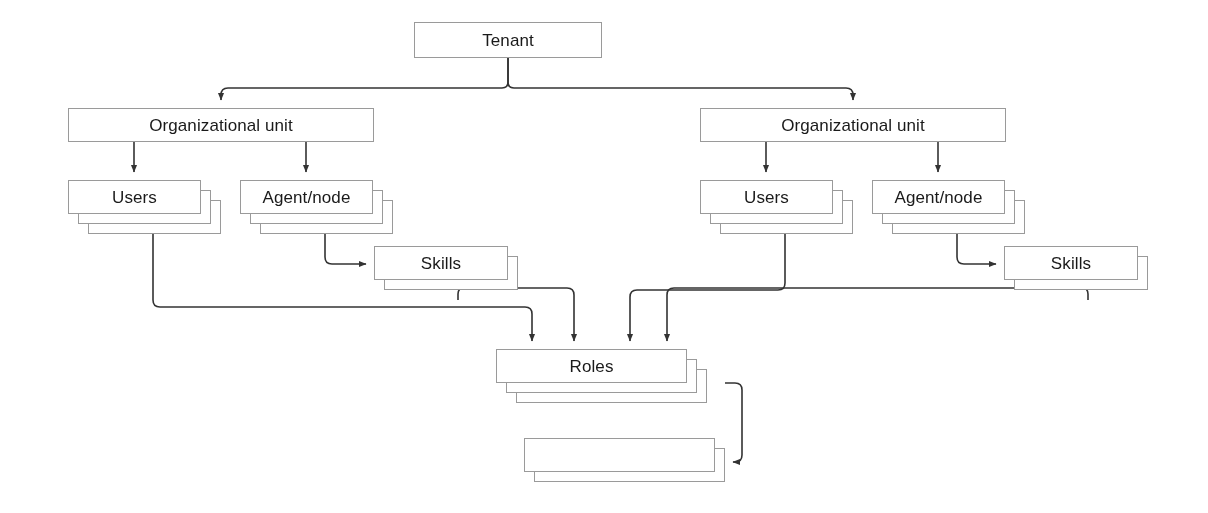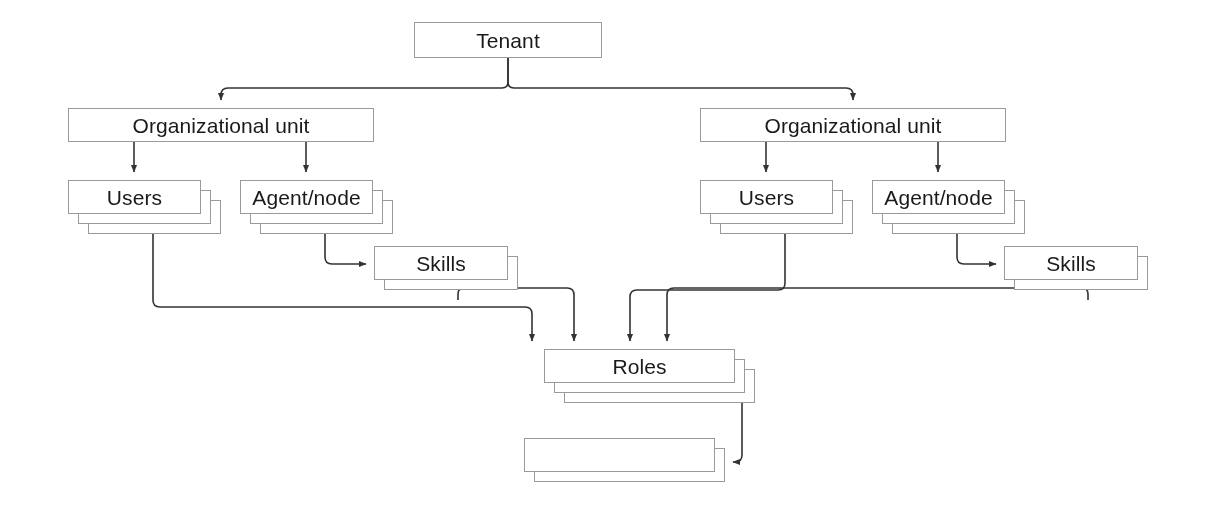--- a/index.html
+++ b/index.html
@@ -16,21 +16,21 @@
   .layer{
     position:absolute;box-sizing:border-box;
     background:#ffffff;
     border:1px solid #9a9a9a;
   }
   .layer.top{
     border:1px solid #9a9a9a;
     display:flex;align-items:center;justify-content:center;
   }
   .lbl{
-    font-size:21px;color:#1a1a1a;line-height:1;
+    font-size:17px;color:#1a1a1a;line-height:1;
     white-space:nowrap;letter-spacing:0.1px;
   }
 </style>
 </head>
 <body>
 
 <div id="canvas">
 
   <svg id="wires" viewBox="0 0 1208 513" xmlns="http://www.w3.org/2000/svg">
     <defs>
@@ -114,21 +114,21 @@
         <div class="layer top" style="left: 0px; top: 0px; width: 134px; height: 34px;">
           <span class="lbl">Skills</span>
         </div>
       </div>
       <div class="node" style="left: 1004px; top: 246px; width: 144px; height: 44px;">
         <div class="layer" style="left: 10px; top: 10px; width: 134px; height: 34px;"></div>
         <div class="layer top" style="left: 0px; top: 0px; width: 134px; height: 34px;">
           <span class="lbl">Skills</span>
         </div>
       </div>
-      <div class="node" style="left: 544px; top: 349px; width: 211px; height: 54px;">
+      <div class="node" style="left: 496px; top: 349px; width: 211px; height: 54px;">
         <div class="layer" style="left: 20px; top: 20px; width: 191px; height: 34px;"></div>
         <div class="layer" style="left: 10px; top: 10px; width: 191px; height: 34px;"></div>
         <div class="layer top" style="left: 0px; top: 0px; width: 191px; height: 34px;">
           <span class="lbl">Roles</span>
         </div>
       </div>
       <div class="node" style="left: 514px; top: 428px; width: 211px; height: 54px;">
         <div class="layer" style="left: 20px; top: 20px; width: 191px; height: 34px;"></div>
         <div class="layer" style="left: 10px; top: 10px; width: 191px; height: 34px;"></div>
       </div>

